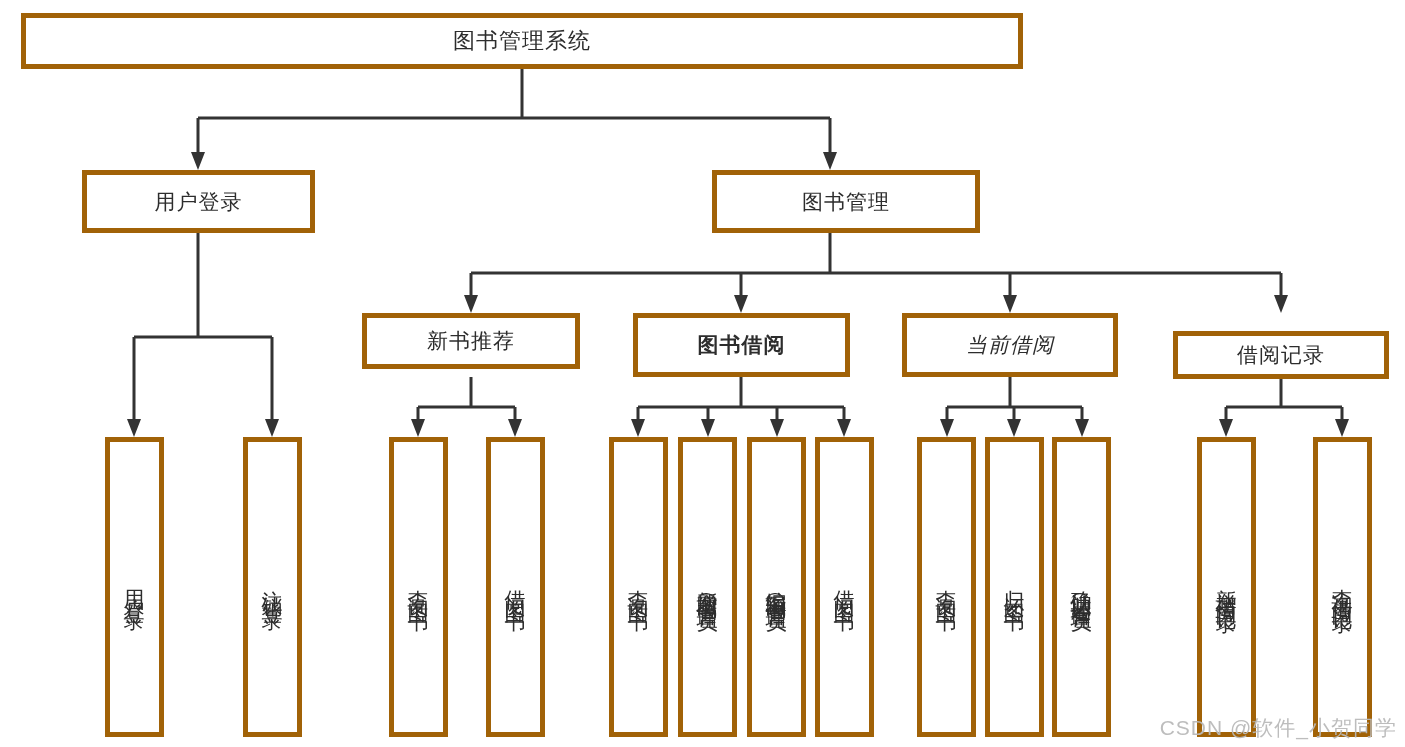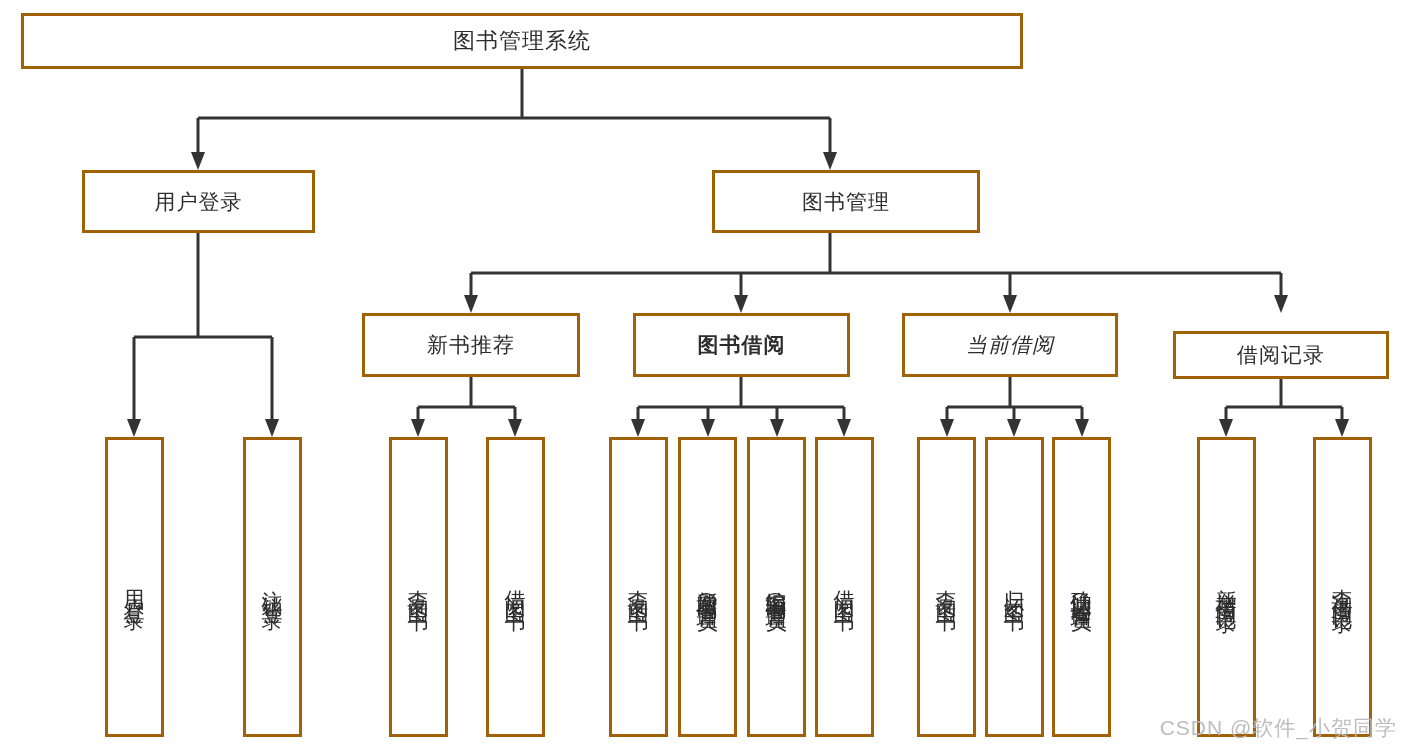--- a/index.html
+++ b/index.html
@@ -17,21 +17,21 @@
   }
   #connectors {
     position: absolute;
     left: 0;
     top: 0;
     pointer-events: none;
   }
   .node {
     position: absolute;
     box-sizing: border-box;
-    border: 3px solid #a16207;
+    border: 5px solid #a16207;
     background: #ffffff;
     color: #2d2d2d;
     display: flex;
     align-items: center;
     justify-content: center;
     text-align: center;
   }
   .hnode {
     font-size: 21px;
     letter-spacing: 1px;
@@ -96,21 +96,21 @@
       M1082 437 L1075 419 L1089 419 Z
       M1226 437 L1219 419 L1233 419 Z
       M1342 437 L1335 419 L1349 419 Z"></path>
   </svg>
 
   <div class="node hnode root" style="left:21px; top:13px; width:1002px; height:56px;">图书管理系统</div>
 
   <div class="node hnode" style="left:82px; top:170px; width:233px; height:63px;">用户登录</div>
   <div class="node hnode" style="left:712px; top:170px; width:268px; height:63px;">图书管理</div>
 
-  <div class="node hnode" style="left:362px; top:313px; width:218px; height:64px;">新书推荐</div>
+  <div class="node hnode" style="left:362px; top:313px; width:218px; height:56px;">新书推荐</div>
   <div class="node hnode" style="left:633px; top:313px; width:217px; height:64px;font-weight:bold;">图书借阅</div>
   <div class="node hnode" style="left:902px; top:313px; width:216px; height:64px;font-style:italic;">当前借阅</div>
   <div class="node hnode" style="left:1173px; top:331px; width:216px; height:48px;">借阅记录</div>
 
   <div class="node vnode" style="left:105px;">用户登录</div>
   <div class="node vnode" style="left:243px;">注销登录</div>
 
   <div class="node vnode" style="left:389px;">查询图书</div>
   <div class="node vnode" style="left:486px;">借阅图书</div>
 

